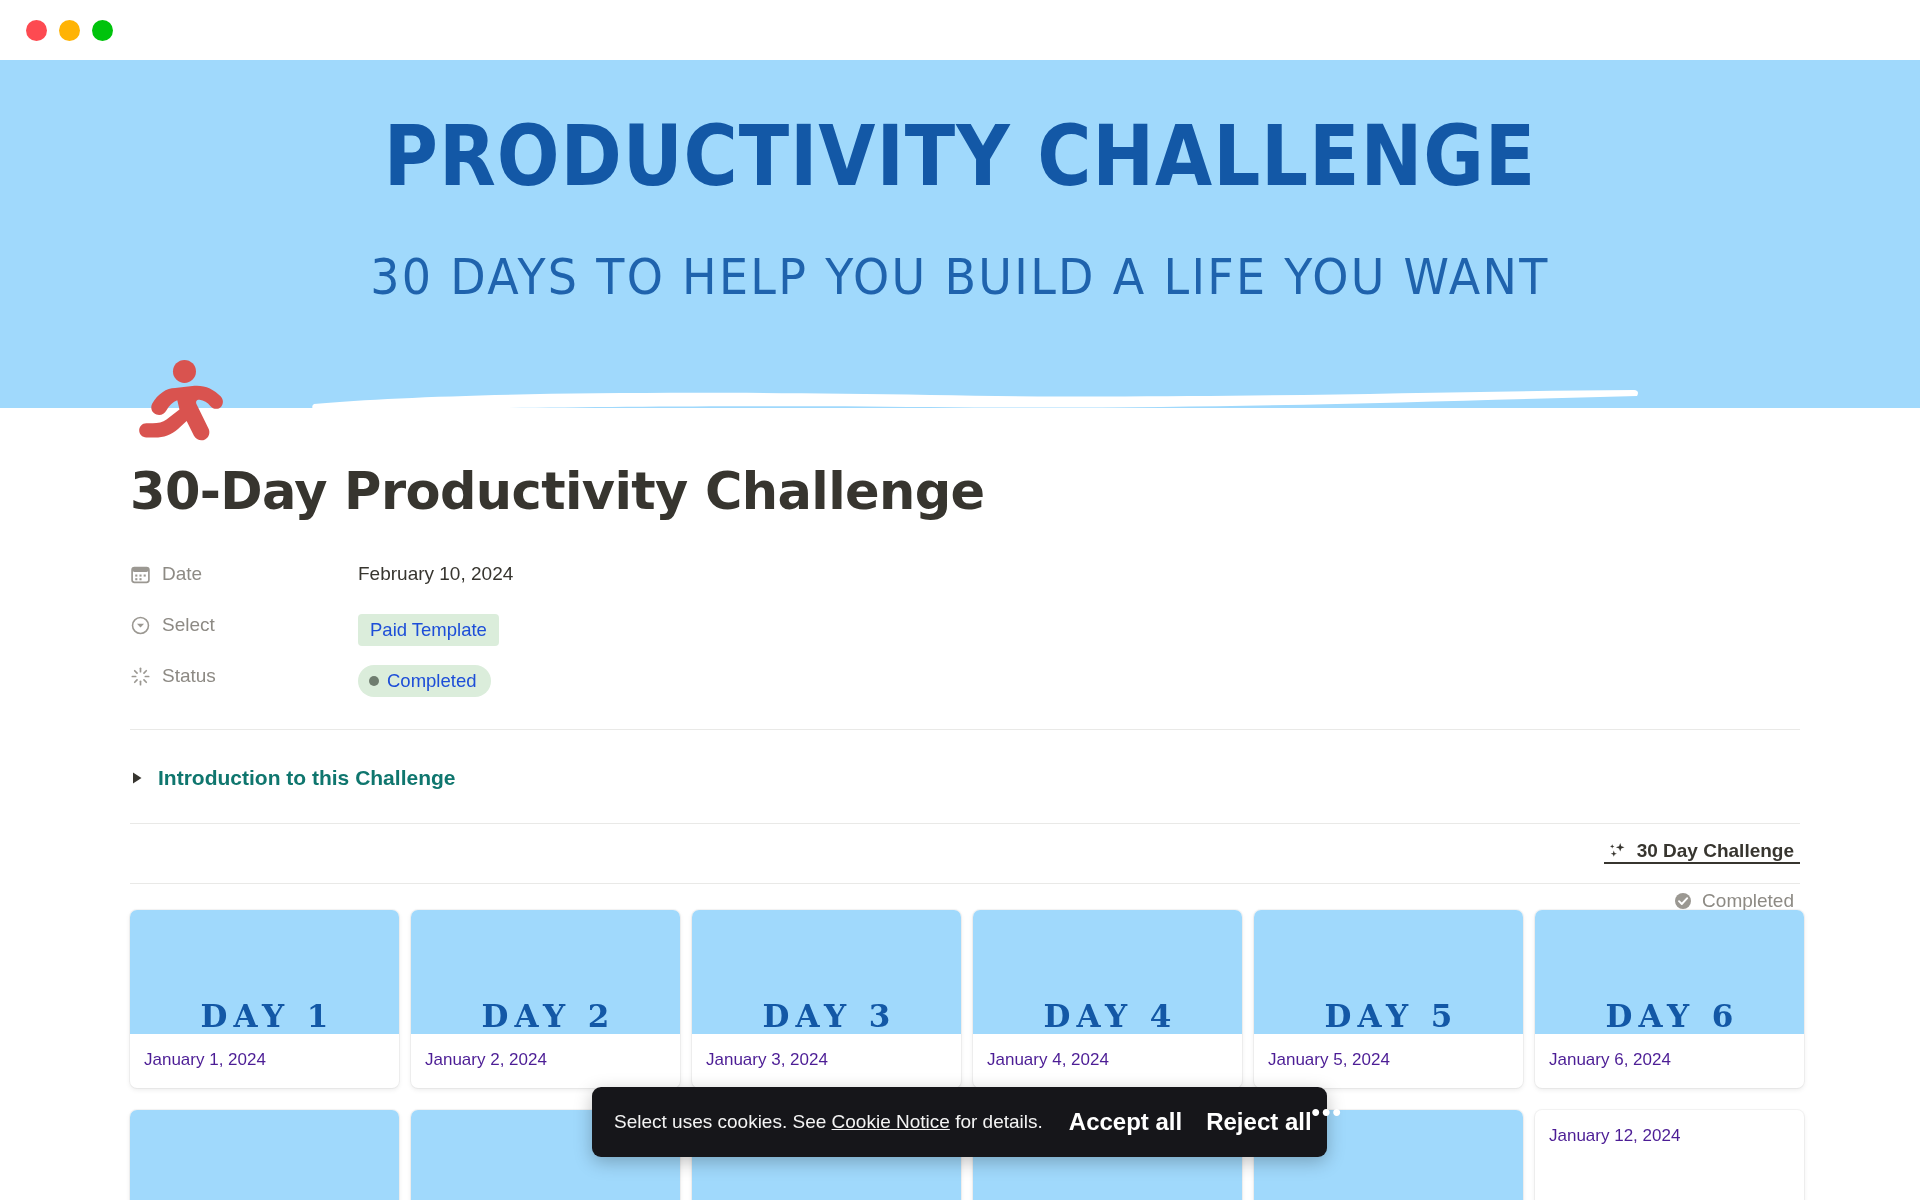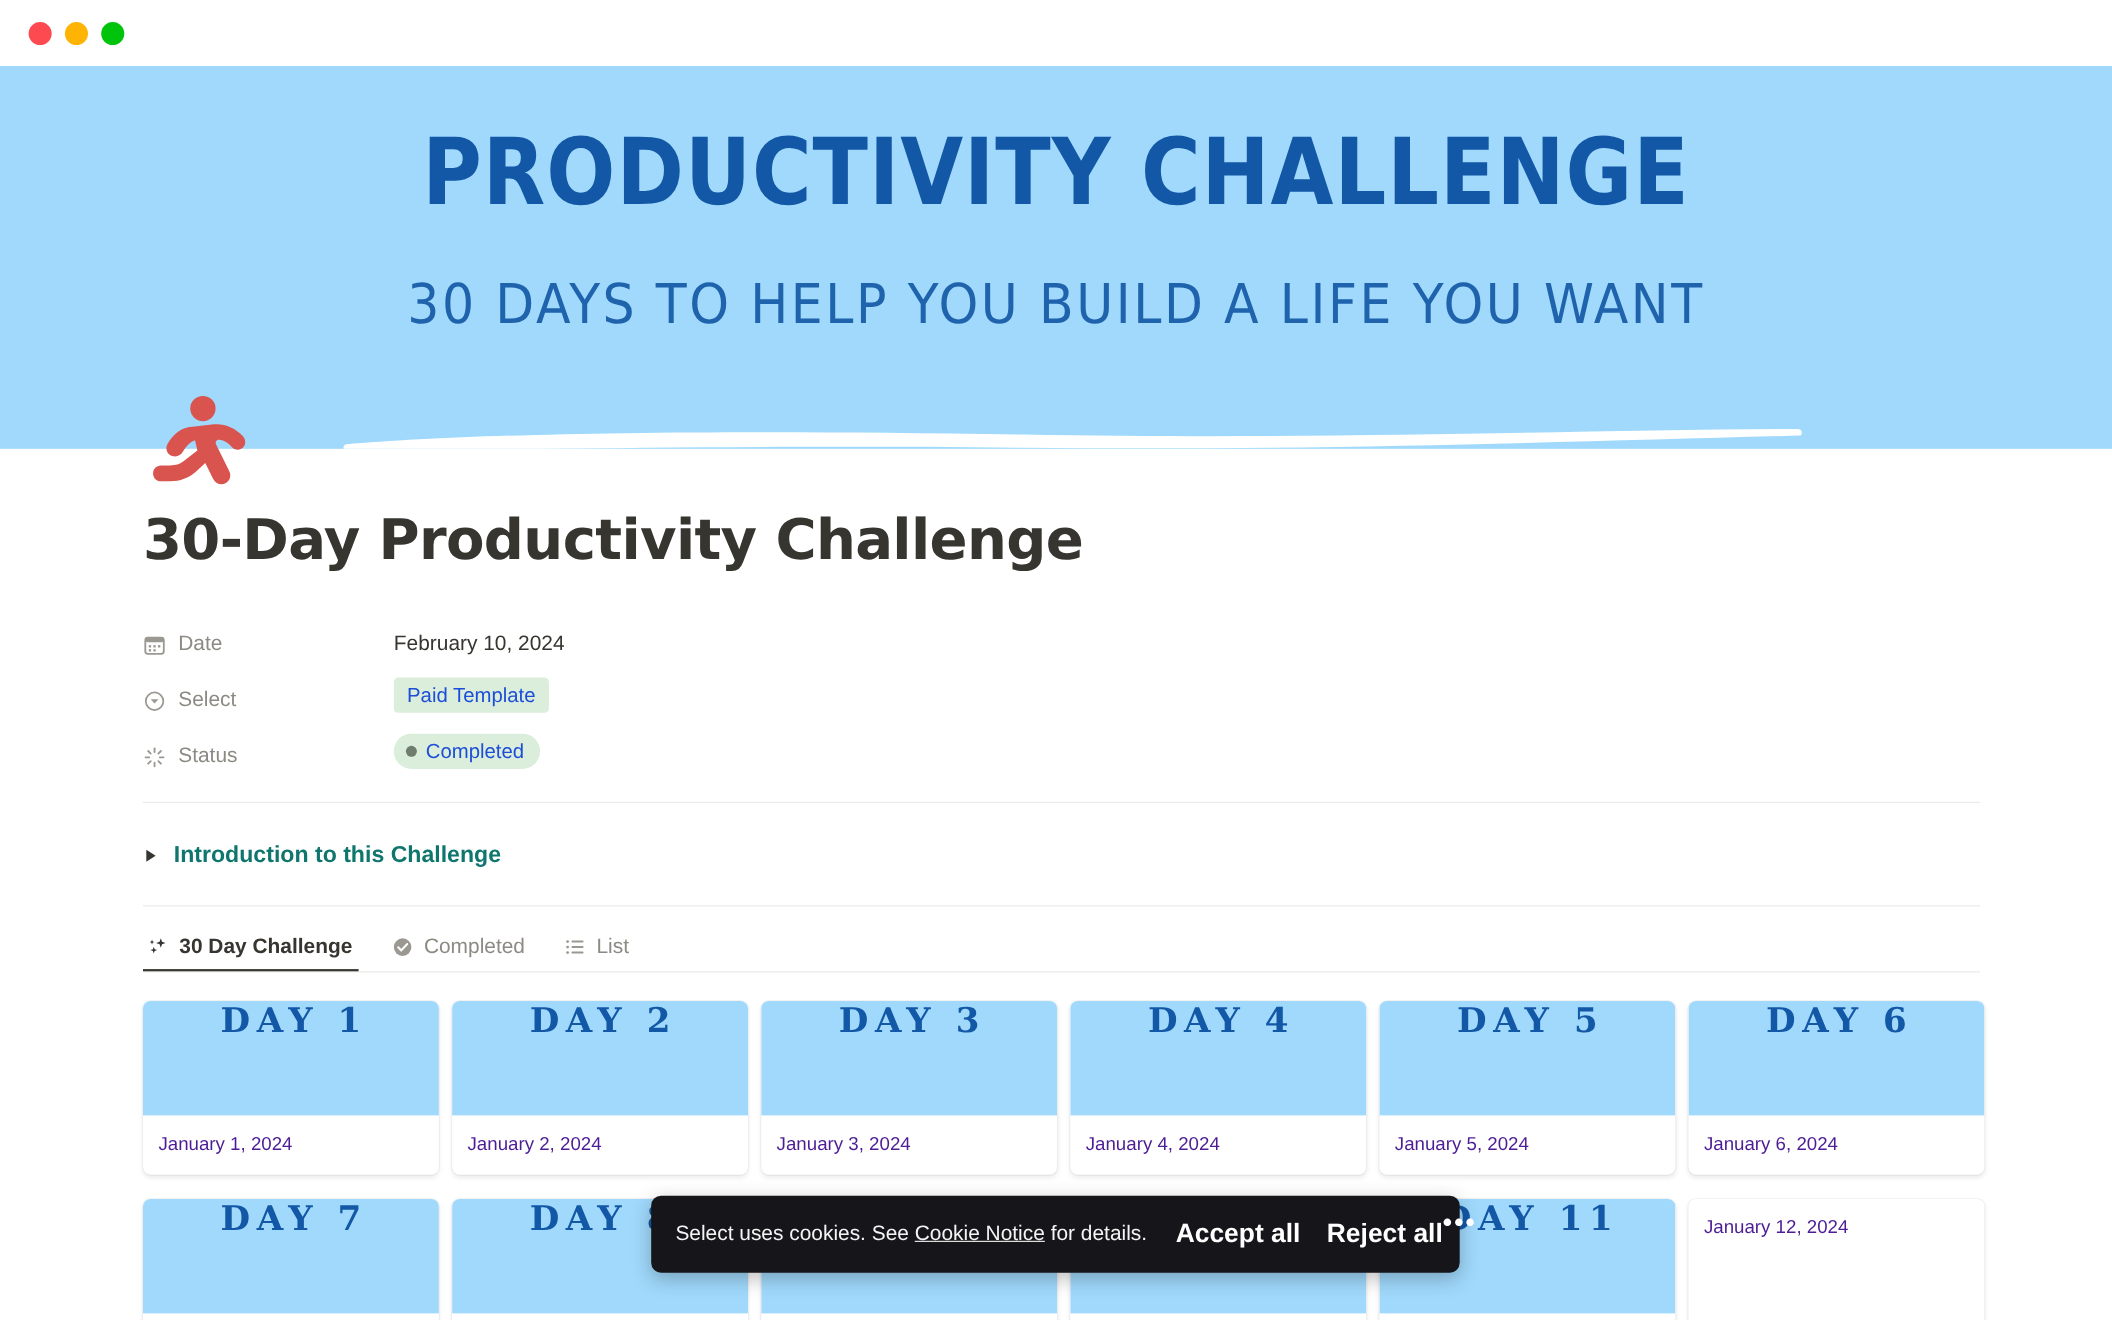--- a/index.html
+++ b/index.html
@@ -112,21 +112,21 @@
     font-weight: 700;
     letter-spacing: -0.6px;
     color: #37352f;
     font-family: "DejaVu Sans", sans-serif;
   }
 
   
   .props { margin-top: 42px; }
   .prop-row {
     display: flex;
-    align-items: flex-end;
+    align-items: flex-start;
     height: 34px;
     margin-bottom: 17px;
   }
   .prop-label {
     display: flex;
     align-items: center;
     gap: 11px;
     width: 228px;
     flex: 0 0 228px;
     color: #8d8a84;
@@ -197,20 +197,21 @@
 
   
   .tabs {
     display: flex;
     align-items: flex-end;
     gap: 26px;
     margin-top: 16px;
     height: 44px;
     border-bottom: 1px solid #e9e9e7;
     width: 1670px;
+    flex-direction: column;
   }
   .tab {
     display: flex;
     align-items: center;
     gap: 9px;
     height: 43px;
     padding: 0 6px 0 4px;
     font-size: 19px;
     color: #8d8a84;
     border-bottom: 2px solid transparent;
@@ -238,24 +239,24 @@
   }
   .card {
     width: 269px;
     border-radius: 7px;
     background: #ffffff;
     box-shadow: 0 0 0 1px rgba(15,15,15,0.045),
                 0 2px 5px rgba(15,15,15,0.08);
     overflow: hidden;
   }
   .card-cover {
-    height: 104px;
+    height: 124px;
     background: #a0d9fc;
     display: flex;
-    align-items: flex-start;
+    align-items: flex-end;
     justify-content: center;
   }
   .card-cover-text {
     font-family: "DejaVu Serif", serif;
     font-weight: 700;
     font-size: 31px;
     letter-spacing: 6px;
     color: #1358a6;
     padding-left: 6px;
   }

